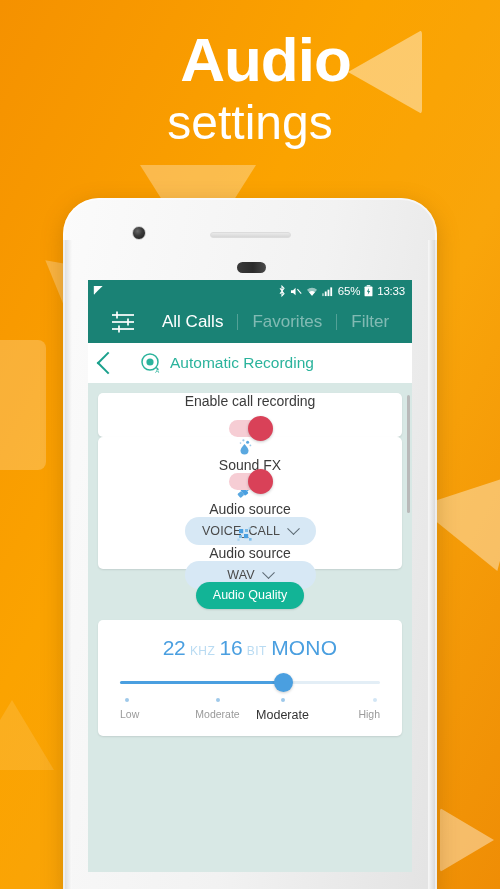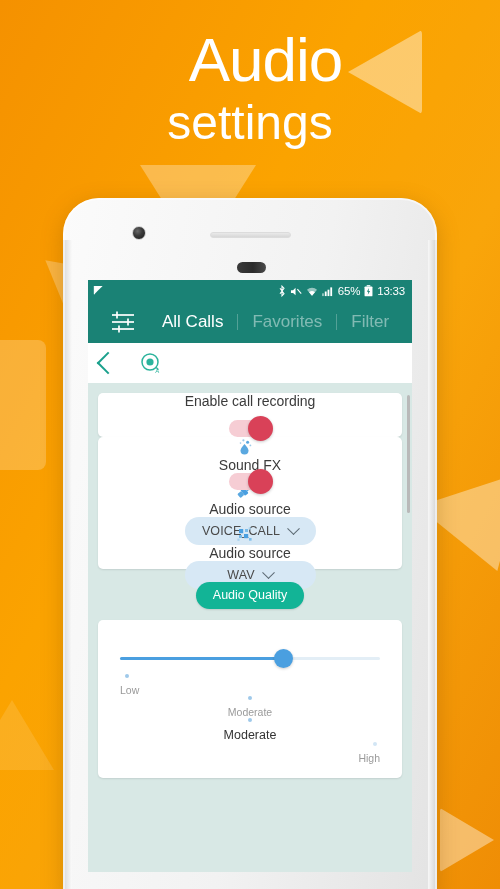--- a/index.html
+++ b/index.html
@@ -79,21 +79,21 @@
   .headline {
     position: absolute;
     top: 28px; left: 0; width: 500px;
     text-align: center;
     color: #ffffff;
     z-index: 3;
   }
   .headline .line1 {
     display: block;
     font-size: 62px;
-    font-weight: normal;
+    font-weight: bold;
     letter-spacing: -1px;
     line-height: 1.02;
     padding-left: 31px;
   }
   .headline .line2 {
     display: block;
     font-size: 48px;
     font-weight: normal;
     line-height: 1.25;
     margin-top: 2px;
@@ -313,21 +313,21 @@
     height: 3px; border-radius: 2px; background: #4a9fe0;
     width: 63%;
   }
   .slider-thumb {
     position: absolute; top: -3px; left: 63%;
     width: 19px; height: 19px; margin-left: -9.5px;
     border-radius: 50%; background: #4a9fe0;
     box-shadow: 0 1px 3px rgba(0,0,0,0.2);
   }
 
-  .ticks { display: flex; margin: 8px 6px 0; flex-direction: column; }
+  .ticks { display: flex; margin: 8px 6px 0; }
   .tick { flex: 1; text-align: center; }
   .tick:first-child { text-align: left; }
   .tick:last-child { text-align: right; }
   .tick-dot {
     width: 4px; height: 4px; border-radius: 50%;
     background: #9fc9ea; margin: 0 auto 6px;
   }
   .tick:first-child .tick-dot { margin-left: 5px; }
   .tick:last-child .tick-dot { margin-right: 3px; }
   .tick-dot.dim { background: #d2e6f5; }
@@ -433,20 +433,21 @@
       <div class="subheader">
         <span class="back-chevron"></span>
         <span class="rec-icon">
           <svg width="22" height="22" viewBox="0 0 22 22">
             <circle cx="10" cy="10" r="8" fill="none" stroke="#2bb39c" stroke-width="1.5"></circle>
             <circle cx="10" cy="10" r="3.6" fill="#2bb39c"></circle>
             <path d="M16.2 15.4 L18.4 17.8" stroke="#2bb39c" stroke-width="1.4"></path>
             <text x="15.2" y="21" font-size="6" fill="#2bb39c" font-family="Liberation Sans, sans-serif">A</text>
           </svg>
         </span>
+        <span class="subheader-title">Automatic Recording</span>
       </div>
 
       <div class="scrollbody">
         <div class="scrolltrack"></div>
 
         <div class="card m-top">
           <div class="row">
             <span class="row-label">Enable call recording</span>
             <span class="toggle">
               <span class="knob"></span>
@@ -511,20 +512,27 @@
               <span class="dd-chevron"></span>
             </span>
           </div>
         </div>
 
         <div class="chip-wrap">
           <span class="chip">Audio Quality</span>
         </div>
 
         <div class="card quality-card">
+          <div class="quality-readout">
+            <span class="q-num">22</span>
+            <span class="q-unit">KHZ</span>
+            <span class="q-num">16</span>
+            <span class="q-unit">BIT</span>
+            <span class="q-mode">MONO</span>
+          </div>
 
           <div class="slider-wrap">
             <div class="slider-track"></div>
             <div class="slider-fill"></div>
             <div class="slider-thumb"></div>
           </div>
 
           <div class="ticks">
             <div class="tick">
               <div class="tick-dot"></div>

